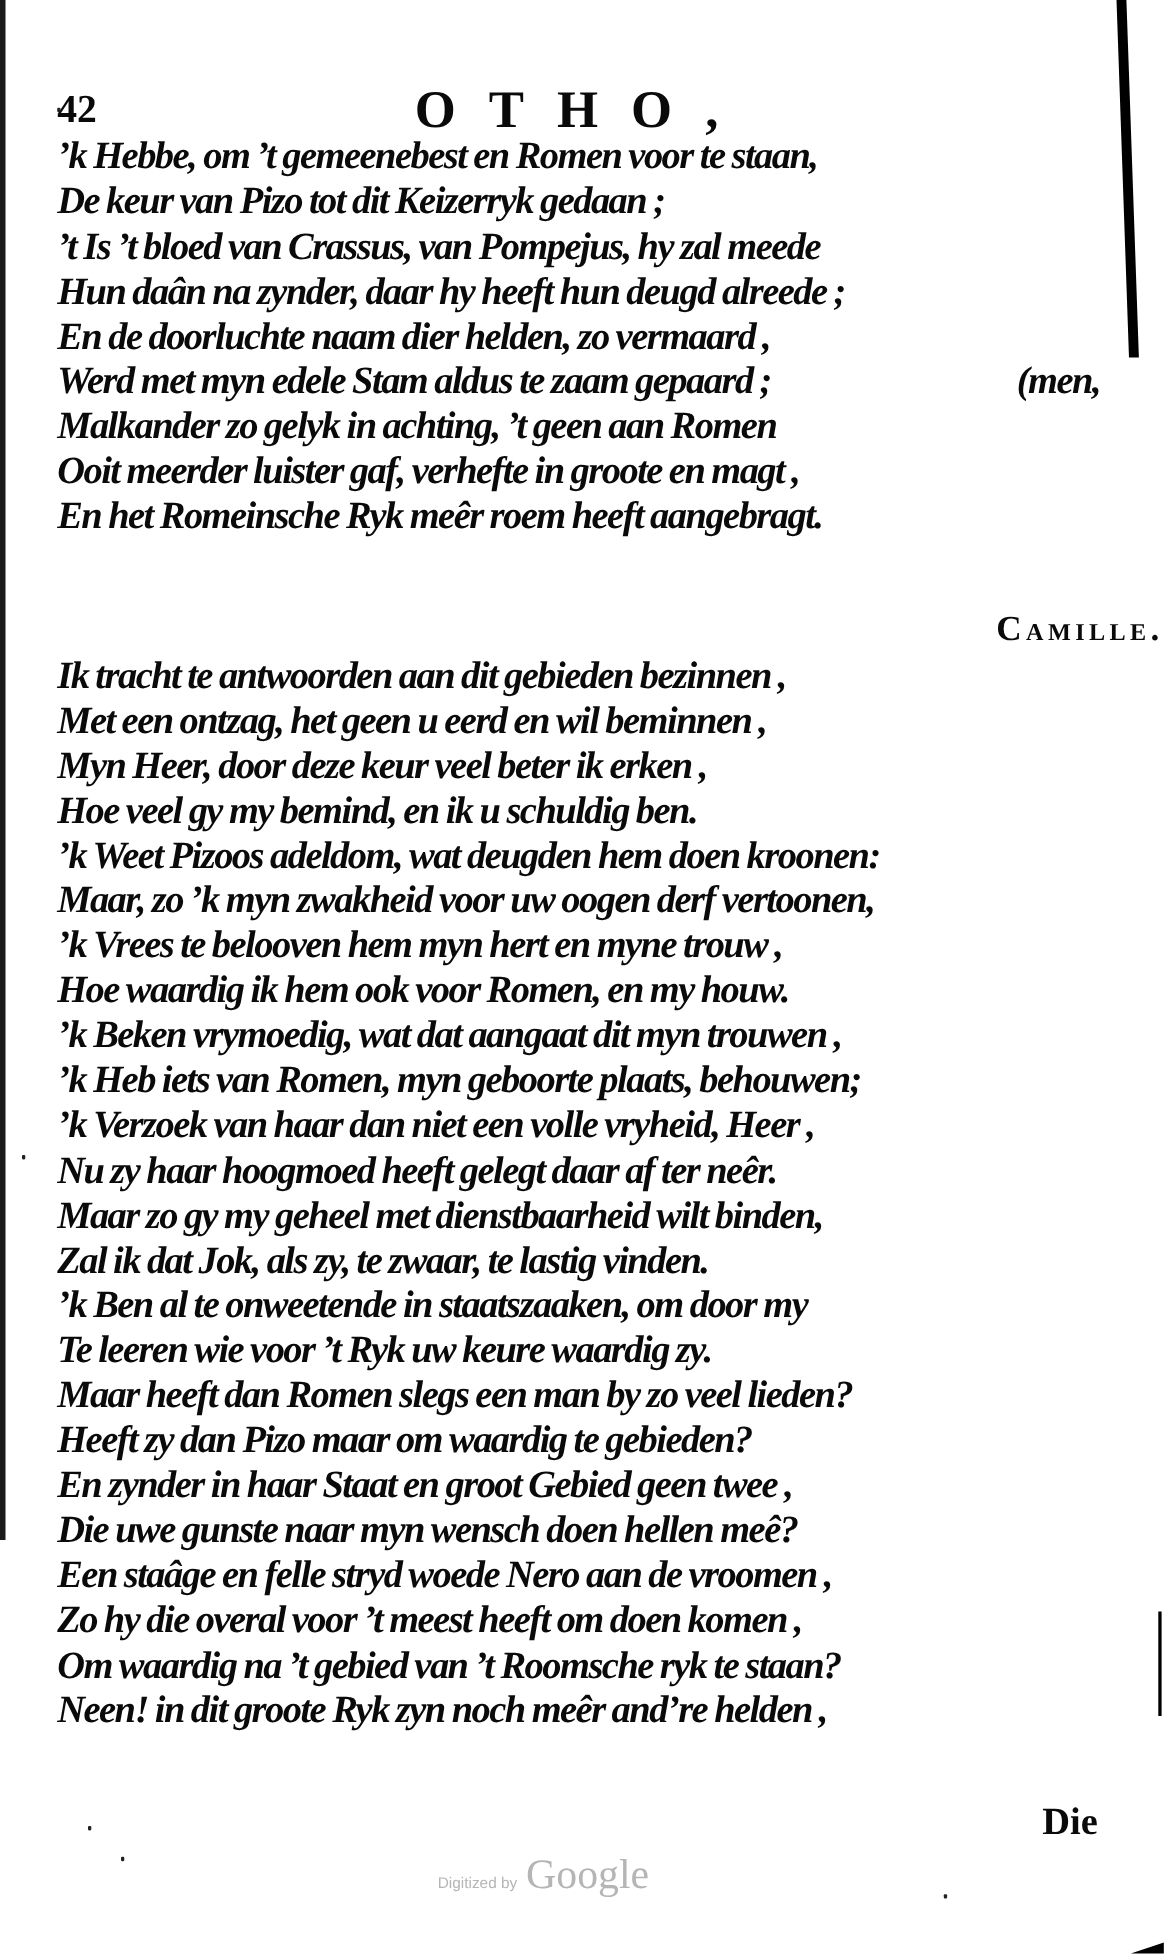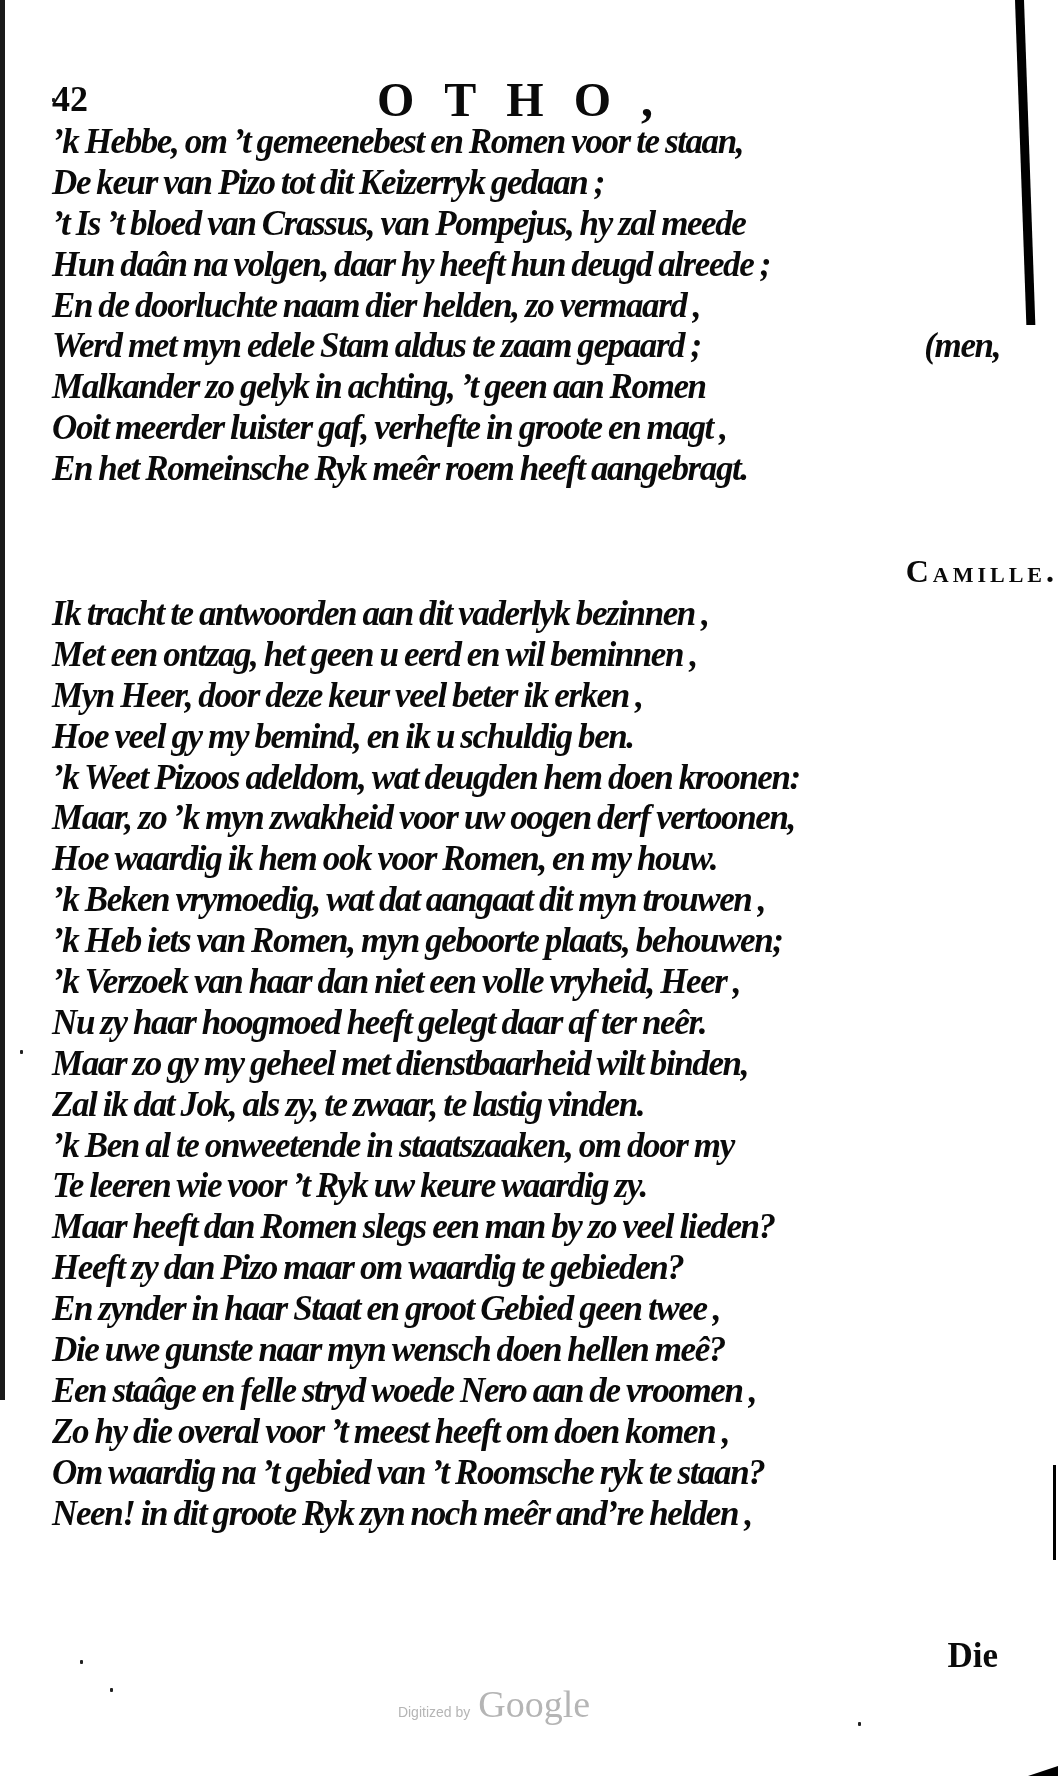--- a/index.html
+++ b/index.html
@@ -157,40 +157,41 @@
 
   <div class="running-head">
     <span class="page-number">42</span>
     <span class="running-title">OTHO,</span>
   </div>
 
   <div class="verse-block block-1">
     <div class="verse-line">’k Hebbe, om ’t gemeenebest en Romen voor te staan,</div>
     <div class="verse-line">De keur van Pizo tot dit Keizerryk gedaan ;</div>
     <div class="verse-line">’t Is ’t bloed van Crassus, van Pompejus, hy zal meede</div>
-    <div class="verse-line">Hun daân na volgen, daar hy heeft hun deugd alreede ;</div>
+    <div class="verse-line">Hun daân na zynder, daar hy heeft hun deugd alreede ;</div>
     <div class="verse-line">En de doorluchte naam dier helden, zo vermaard ,</div>
     <div class="verse-line">
       <span>Werd met myn edele Stam aldus te zaam gepaard ;</span>
       <span class="overflow">(men,</span>
     </div>
     <div class="verse-line">Malkander zo gelyk in achting, ’t geen aan Romen</div>
     <div class="verse-line">Ooit meerder luister gaf, verhefte in groote en magt ,</div>
     <div class="verse-line">En het Romeinsche Ryk meêr roem heeft aangebragt.</div>
   </div>
 
   <div class="speaker">Camille.</div>
 
   <div class="verse-block block-2">
-    <div class="verse-line">Ik tracht te antwoorden aan dit vaderlyk bezinnen ,</div>
+    <div class="verse-line">Ik tracht te antwoorden aan dit gebieden bezinnen ,</div>
     <div class="verse-line">Met een ontzag, het geen u eerd en wil beminnen ,</div>
     <div class="verse-line">Myn Heer, door deze keur veel beter ik erken ,</div>
     <div class="verse-line">Hoe veel gy my bemind, en ik u schuldig ben.</div>
     <div class="verse-line">’k Weet Pizoos adeldom, wat deugden hem doen kroonen:</div>
     <div class="verse-line">Maar, zo ’k myn zwakheid voor uw oogen derf vertoonen,</div>
+    <div class="verse-line">’k Vrees te belooven hem myn hert en myne trouw ,</div>
     <div class="verse-line">Hoe waardig ik hem ook voor Romen, en my houw.</div>
     <div class="verse-line">’k Beken vrymoedig, wat dat aangaat dit myn trouwen ,</div>
     <div class="verse-line">’k Heb iets van Romen, myn geboorte plaats, behouwen;</div>
     <div class="verse-line">’k Verzoek van haar dan niet een volle vryheid, Heer ,</div>
     <div class="verse-line">Nu zy haar hoogmoed heeft gelegt daar af ter neêr.</div>
     <div class="verse-line">Maar zo gy my geheel met dienstbaarheid wilt binden,</div>
     <div class="verse-line">Zal ik dat Jok, als zy, te zwaar, te lastig vinden.</div>
     <div class="verse-line">’k Ben al te onweetende in staatszaaken, om door my</div>
     <div class="verse-line">Te leeren wie voor ’t Ryk uw keure waardig zy.</div>
     <div class="verse-line">Maar heeft dan Romen slegs een man by zo veel lieden?</div>

